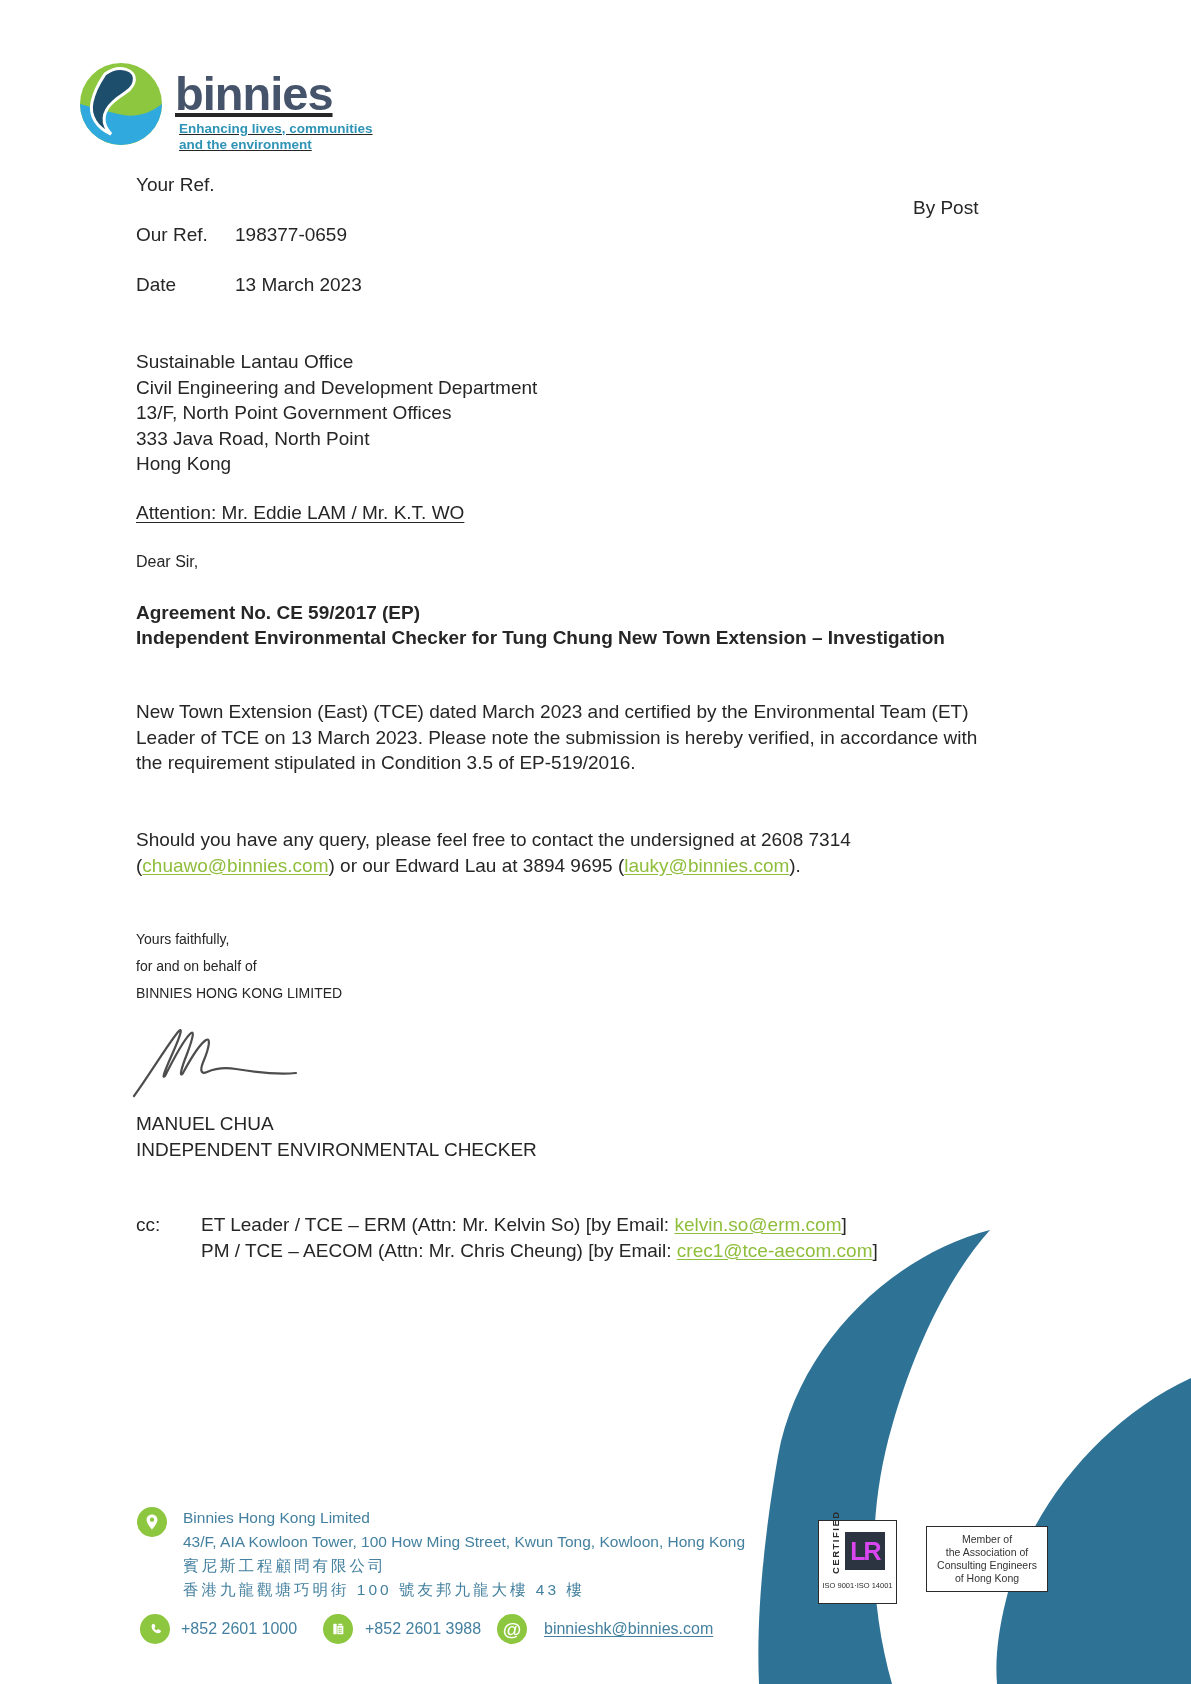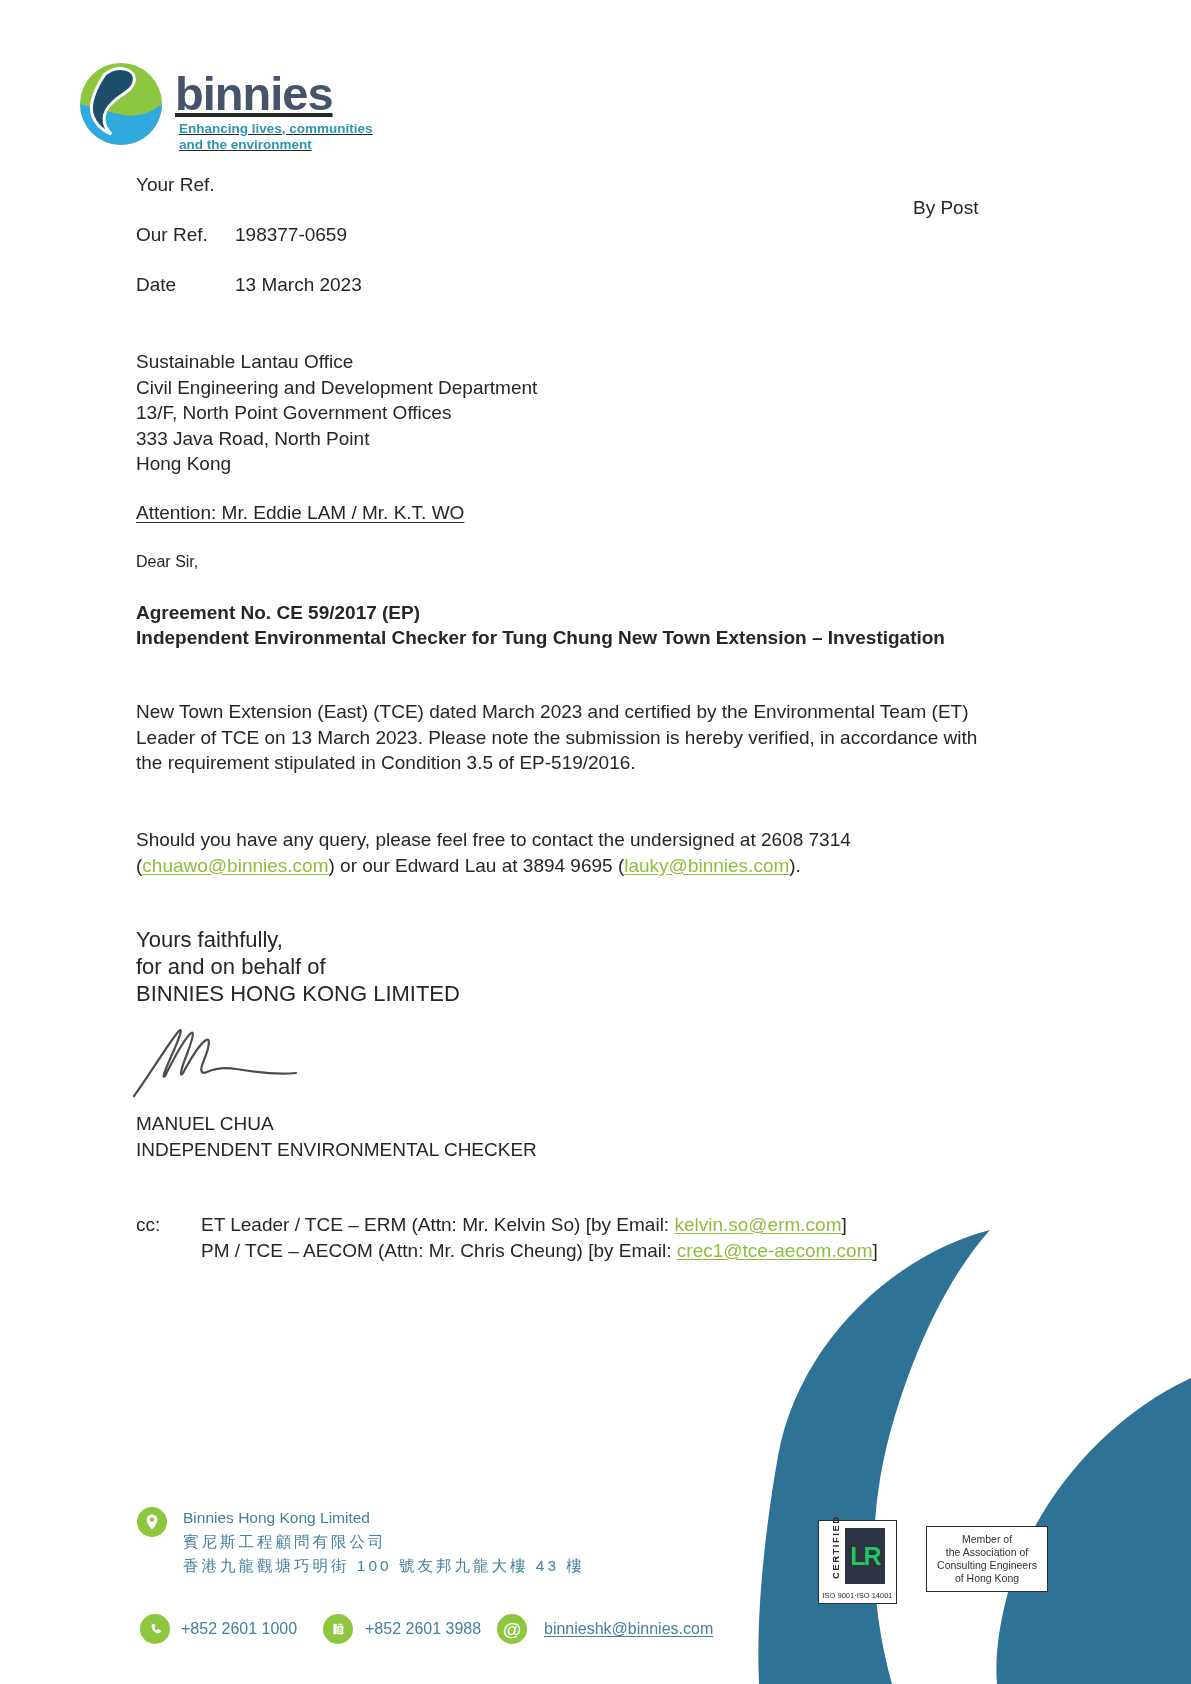--- a/index.html
+++ b/index.html
@@ -27,40 +27,40 @@
   .addr-line{font-size:19px;line-height:25.6px;}
   .attention{left:136px;top:502px;font-size:19px;text-decoration:underline;text-underline-offset:3px;}
   .salutation{left:136px;top:553px;font-size:16px;}
 
   .subject{left:136px;top:601px;font-size:19px;font-weight:700;line-height:24.6px;}
   .subject .u{text-decoration:underline;text-underline-offset:3px;}
 
   .para{left:136px;width:940px;}
   .email-link{color:#8FBE3C;text-decoration:underline;text-underline-offset:2px;cursor:pointer;}
 
-  .closing{left:136px;top:926px;font-size:22px;line-height:27px;}
+  .closing{left:136px;top:926px;font-size:14px;line-height:27px;}
   .signer{left:136px;top:1111px;font-size:19px;line-height:26px;}
 
   .cc-row{left:136px;top:1212px;font-size:19px;line-height:26px;}
   .cc-label{position:absolute;left:0;top:0;}
   .cc-items{margin-left:65px;}
 
   
   .footer-teal{color:#44809F;}
   .f-company{left:183px;top:1506px;font-size:15.5px;line-height:24px;}
   .f-zh{letter-spacing:3px;}
   .contact-text{font-size:16px;color:#44809F;}
   .f-email{text-decoration:underline;text-underline-offset:2px;cursor:pointer;}
   .icon-circle{width:30px;height:30px;border-radius:50%;background:#8DC63F;display:flex;align-items:center;justify-content:center;}
 
   
   .lr-box{left:818px;top:1520px;width:79px;height:84px;border:1.5px solid #2b2b2b;background:#fff;box-sizing:border-box;display:flex;flex-direction:column;align-items:center;}
   .lr-inner{display:flex;flex-direction:row;align-items:center;margin-top:7px;}
   .lr-cert-vert{writing-mode:vertical-rl;transform:rotate(180deg);font-size:9.5px;font-weight:700;letter-spacing:1.5px;color:#2b2b2b;height:46px;text-align:center;}
-  .lr-square{width:40px;height:56px;background:#2B3440;color:#22c55e;display:flex;align-items:center;justify-content:center;font-size:25px;font-weight:700;letter-spacing:-2px;margin-left:4px;}
+  .lr-square{width:40px;height:38px;background:#2B3440;color:#d946ef;display:flex;align-items:center;justify-content:center;font-size:25px;font-weight:700;letter-spacing:-2px;margin-left:4px;}
   .lr-iso{font-size:7.5px;color:#2b2b2b;margin-top:7px;white-space:nowrap;}
   .member-box{left:926px;top:1526px;width:122px;height:66px;border:1.5px solid #2b2b2b;background:#fff;box-sizing:border-box;display:flex;flex-direction:column;align-items:center;justify-content:center;font-size:10.5px;line-height:13px;color:#333;text-align:center;}
 
   .swoosh{right:0;bottom:0;}
 </style>
 </head>
 <body>
 
 <div class="page">
 
@@ -145,20 +145,21 @@
     </div>
   </div>
 
   <div class="abs icon-circle" style="left:137px;top:1507px;">
     <svg width="18" height="18" viewBox="0 0 24 24">
         <path d="M12 2C7.9 2 4.7 5.1 4.7 9c0 5.2 7.3 13 7.3 13s7.3-7.8 7.3-13C19.3 5.1 16.1 2 12 2zm0 9.8a2.9 2.9 0 1 1 0-5.8 2.9 2.9 0 0 1 0 5.8z" fill="#ffffff"></path>
       </svg>
   </div>
   <div class="abs f-company footer-teal">
     <div>Binnies Hong Kong Limited</div>
+    <div>43/F, AIA Kowloon Tower, 100 How Ming Street, Kwun Tong, Kowloon, Hong Kong</div>
     <div class="f-zh">賓尼斯工程顧問有限公司</div>
     <div class="f-zh">香港九龍觀塘巧明街 100 號友邦九龍大樓 43 樓</div>
   </div>
 
   <div class="abs icon-circle" style="left:140px;top:1614px;">
     <svg width="17" height="17" viewBox="0 0 24 24">
         <path d="M7.5 4.5c1.2-1.2 2.5-.9 3.1.3l.9 1.7c.5.9.3 1.9-.4 2.6l-.8.7c.6 1.5 1.9 2.8 3.4 3.4l.7-.8c.7-.7 1.7-.9 2.6-.4l1.7.9c1.2.6 1.5 1.9.3 3.1-2.3 2.3-6.4 1.4-9.2-1.4S5.2 6.8 7.5 4.5z" fill="#ffffff"></path>
       </svg>
   </div>
   <div class="abs contact-text" style="left:181px;top:1620px;">+852 2601 1000</div>

